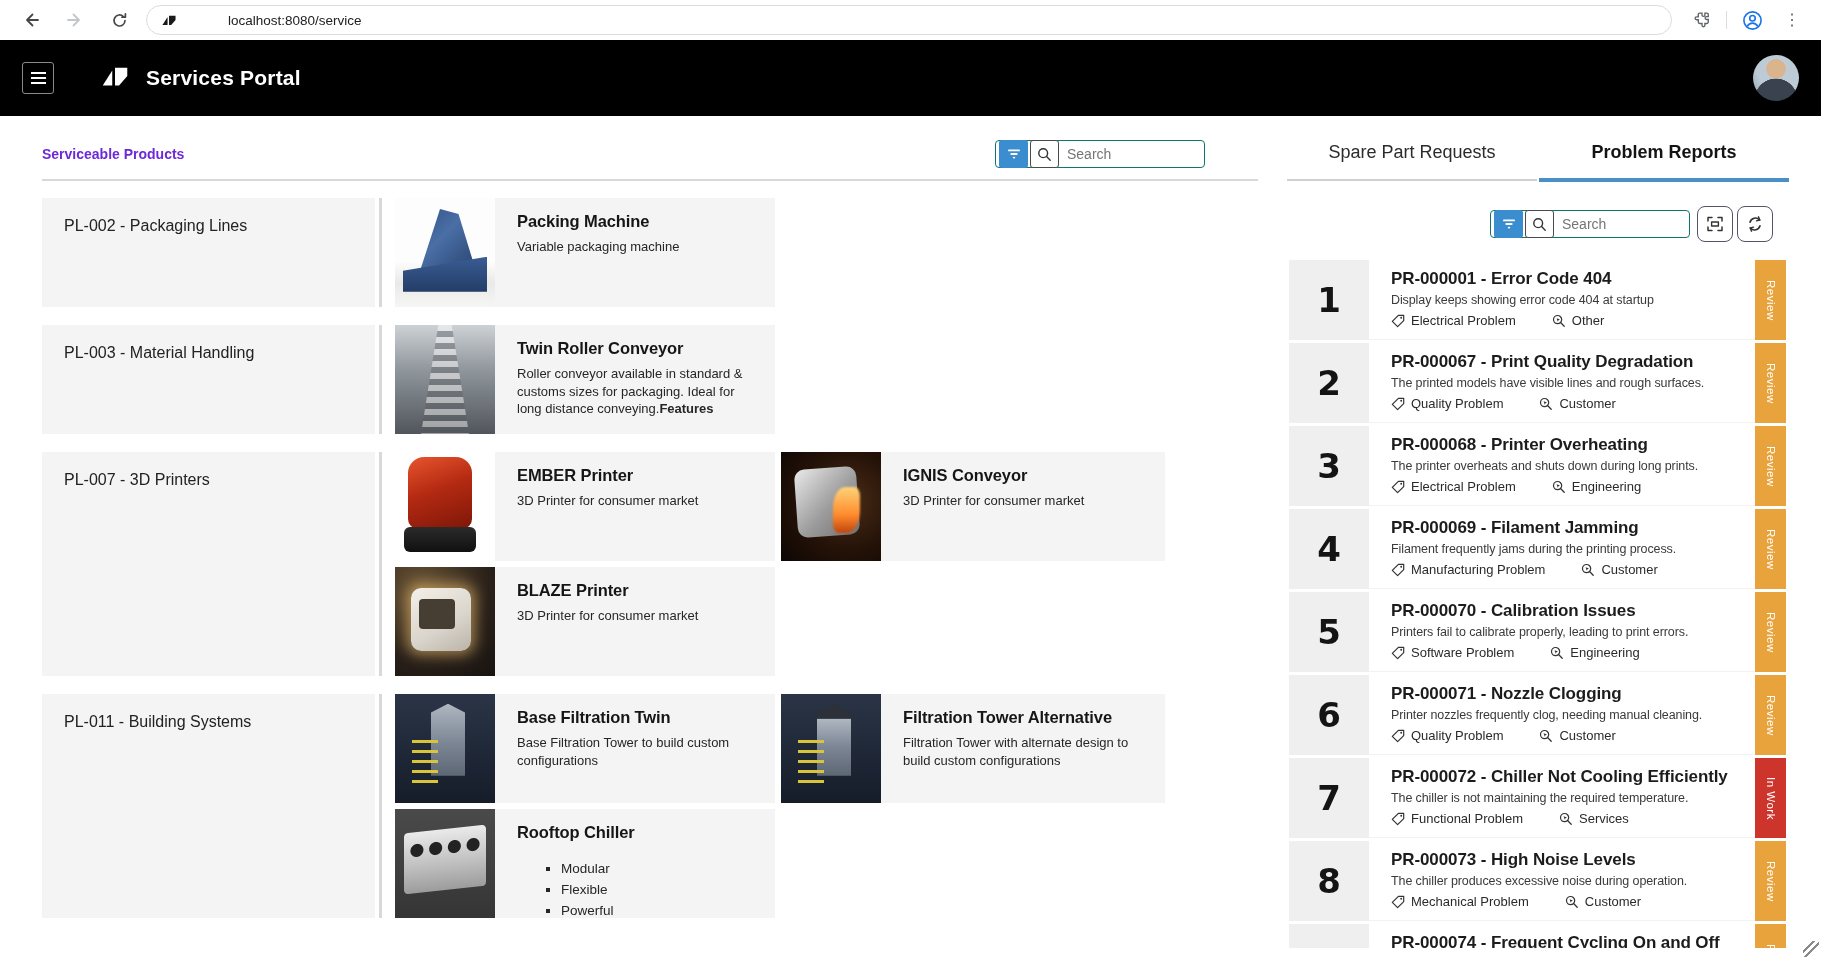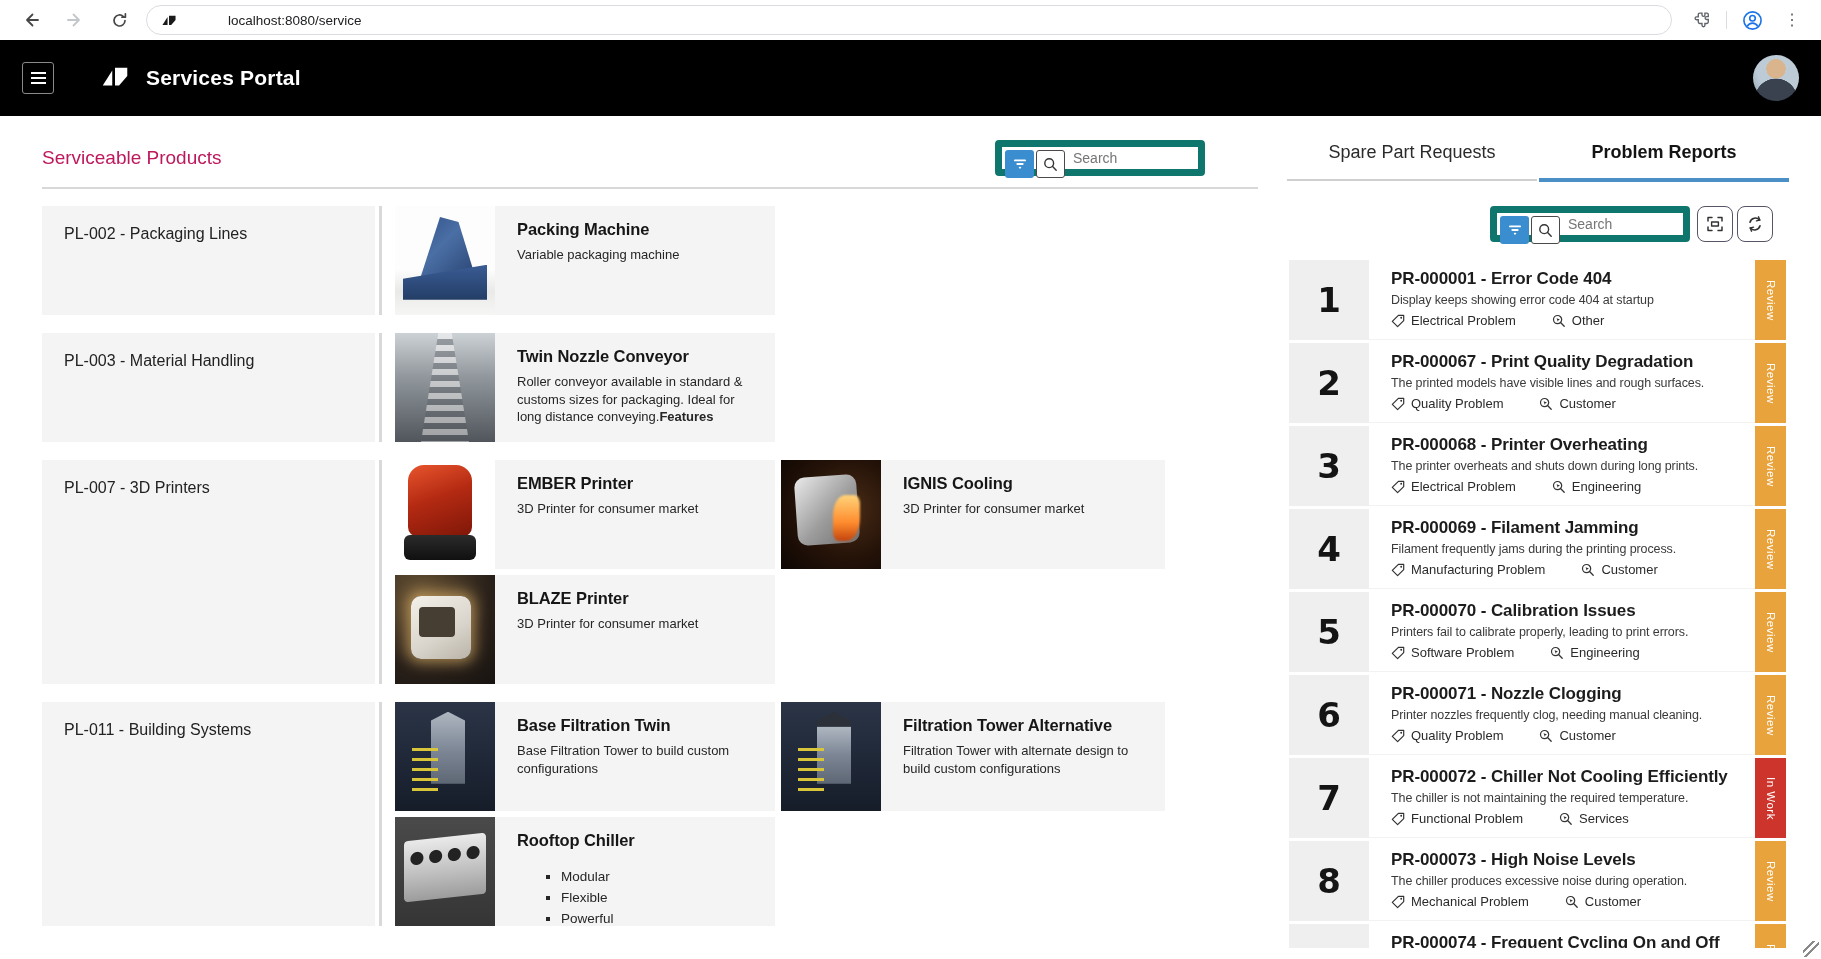--- a/index.html
+++ b/index.html
@@ -33,23 +33,23 @@
     background:
       radial-gradient(circle at 50% 30%, #d9b48c 0 24%, rgba(0,0,0,0) 25%),
       radial-gradient(circle at 50% 98%, #39424e 0 42%, rgba(0,0,0,0) 43%),
       radial-gradient(circle at 70% 20%, #bccbd6 0 60%, #8599a8 100%);
     cursor:pointer; }
 
   
   .left-panel { position:absolute; top:116px; left:0; width:1260px; height:843px;
     padding:0 55px 0 42px; background:#fff; }
   .lp-head { margin-top:24px; display:flex; align-items:center; justify-content:space-between; }
-  .lp-title { font-size:19px; font-weight:400; color:#be185d; }
-  .searchbox { height:36px; border:7px solid #0f766e; border-radius:4px; background:#fff;
-    display:flex; align-items:flex-start; padding:3px; }
+  .lp-title { font-size:14px; font-weight:700; color:#6d28d9; }
+  .searchbox { height:28px; border:1px solid #0f766e; border-radius:4px; background:#fff;
+    display:flex; align-items:center; padding:3px; }
   .searchbox.w210 { width:210px; } .searchbox.w200 { width:200px; }
   .sq-btn { width:29px; height:28px; border-radius:3px; display:flex; align-items:center;
     justify-content:center; cursor:pointer; flex:0 0 auto; }
   .filter-btn { background:#3a8ed0; }
   .mag-btn { background:#fff; border:1px solid #4a4a4a; margin-left:2px; }
   .searchbox input { border:none; outline:none; flex:1; min-width:0; font-size:14px; color:#222;
     padding:0 8px; font-family:"Liberation Sans",sans-serif; background:transparent; }
   .searchbox input::placeholder { color:#757575; }
   .lp-divider { margin-top:11px; height:2px; background:#d8d8d8; width:1216px; }
 
@@ -267,21 +267,21 @@
         <div class="section">
           <div class="pl-card">
             <span>PL-003 - Material Handling</span>
           </div>
           <div class="vline"></div>
           <div class="pgrid">
 
               <div class="product">
                 <div class="pimg img-conveyor"></div>
                 <div class="pcard">
-                  <div class="ptitle">Twin Nozzle Conveyor</div>
+                  <div class="ptitle">Twin Roller Conveyor</div>
                   <div class="pdesc"><span>Roller conveyor available in standard &amp; customs sizes for packaging. Ideal for long distance conveying.</span><b>Features</b></div>
 
                 </div>
               </div>
 
           </div>
         </div>
 
         <div class="section">
           <div class="pl-card">
@@ -295,21 +295,21 @@
                 <div class="pcard">
                   <div class="ptitle">EMBER Printer</div>
                   <div class="pdesc"><span>3D Printer for consumer market</span></div>
 
                 </div>
               </div>
 
               <div class="product">
                 <div class="pimg img-ignis"></div>
                 <div class="pcard">
-                  <div class="ptitle">IGNIS Cooling</div>
+                  <div class="ptitle">IGNIS Conveyor</div>
                   <div class="pdesc"><span>3D Printer for consumer market</span></div>
 
                 </div>
               </div>
 
               <div class="product">
                 <div class="pimg img-blaze"></div>
                 <div class="pcard">
                   <div class="ptitle">BLAZE Printer</div>
                   <div class="pdesc"><span>3D Printer for consumer market</span></div>

